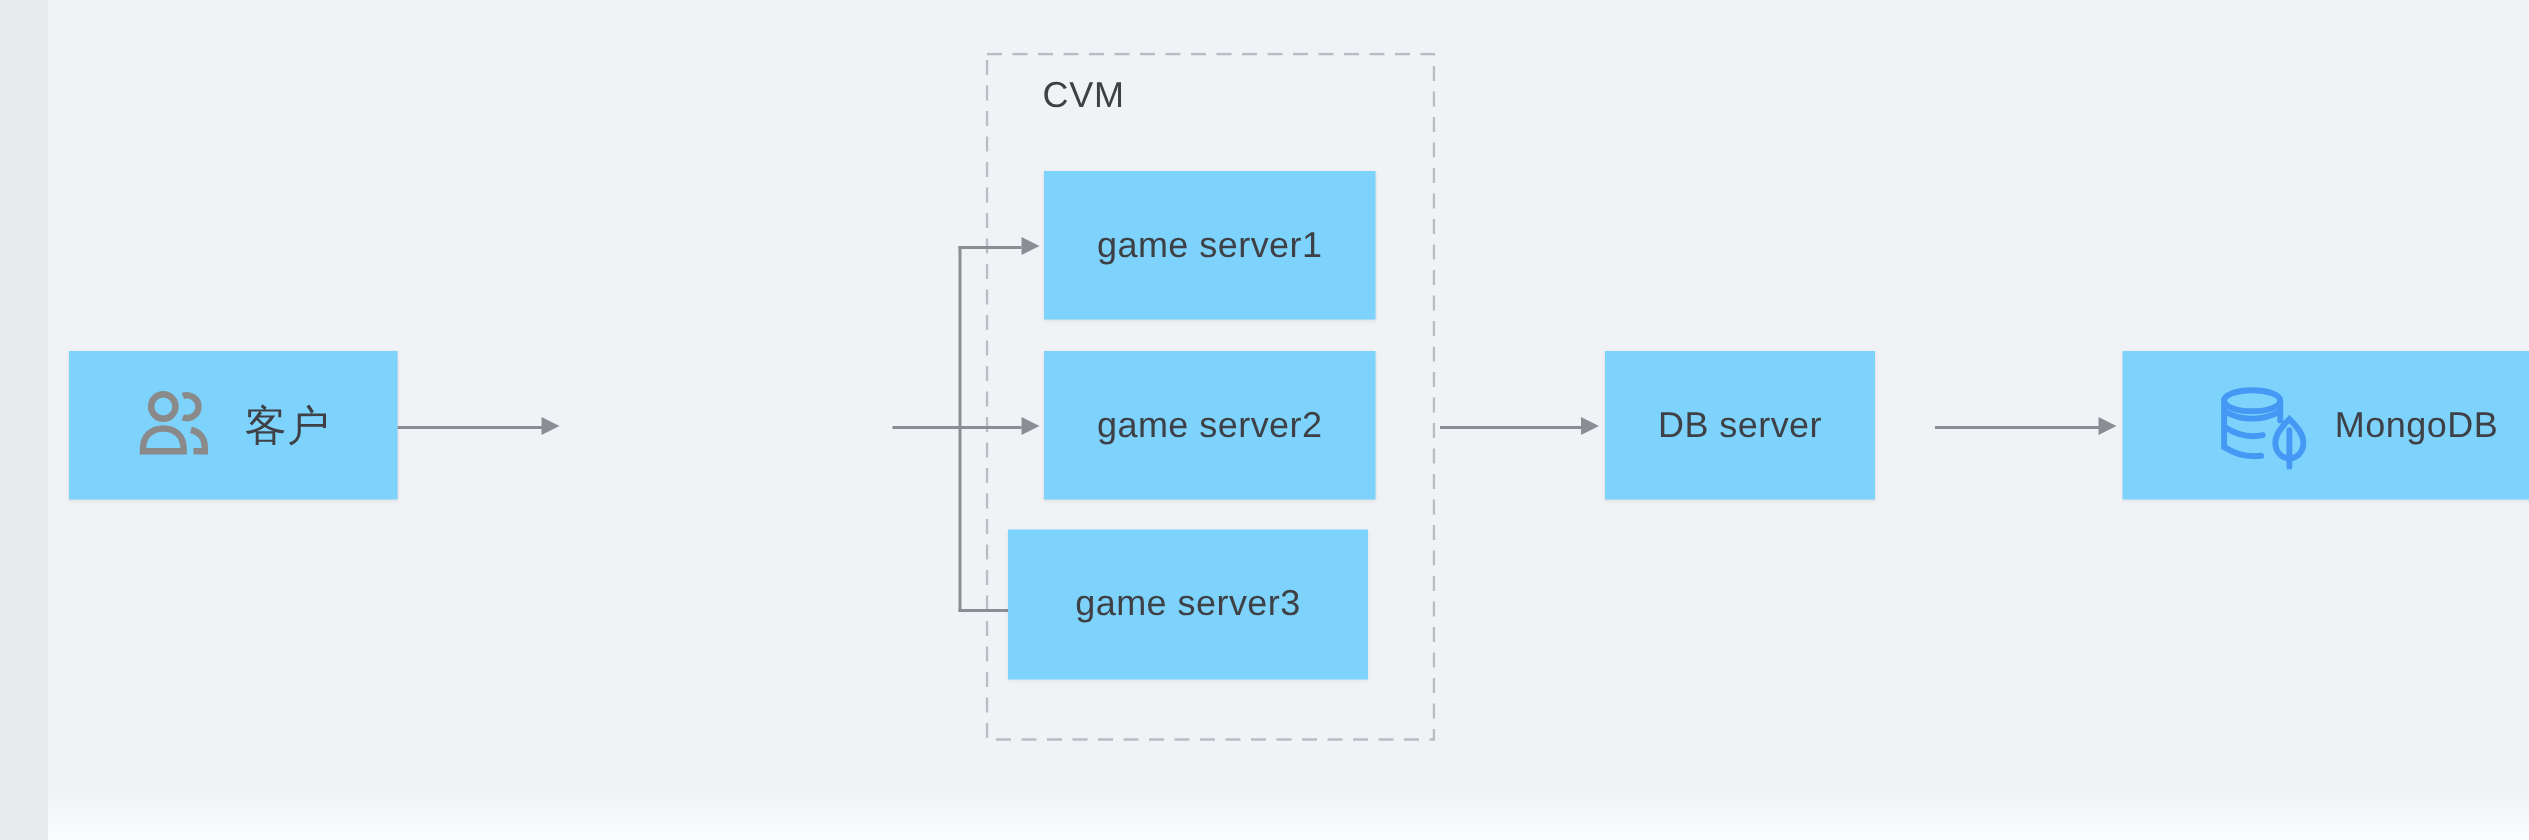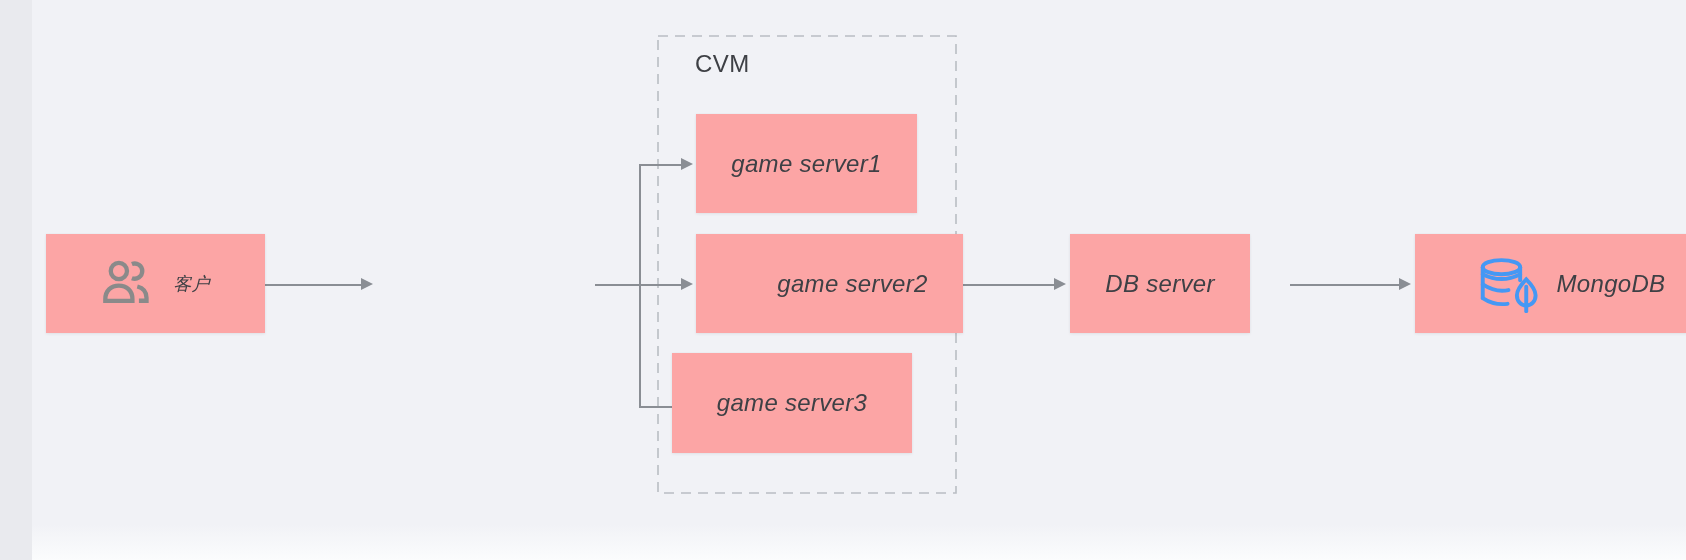--- a/index.html
+++ b/index.html
@@ -13,33 +13,32 @@
     background:#f1f2f6;
     overflow:hidden;
     margin-left:32px;
   }
   .bottom-fade{
     position:absolute;left:0;bottom:0;width:100%;height:36px;
     background:linear-gradient(180deg, rgba(241,242,246,0) 0%, #f8f9fb 70%, #fbfcfd 100%);
   }
   .node{
     position:absolute;
-    background:#fca5a5;
+    background:#7dd3fc;
     display:flex;align-items:center;justify-content:center;
     gap:20px;
     font-size:24px;color:#3e4045;
     box-shadow:0 1px 3px rgba(30,34,42,0.07), 0 0 1px rgba(30,34,42,0.05);
     letter-spacing:0.3px;
     white-space:nowrap;
-    font-style:italic;
   }
-  .node-customer{left:14px;top:234px;width:219px;height:99px;font-size:18px;}
+  .node-customer{left:14px;top:234px;width:219px;height:99px;font-size:28px;}
   .node-gate{left:343px;top:234px;width:220px;height:99px;}
   .node-game1{left:664px;top:114px;width:221px;height:99px;}
-  .node-game2{left:664px;top:234px;width:221px;height:99px;padding-left:46px;}
+  .node-game2{left:664px;top:234px;width:221px;height:99px;}
   .node-game3{left:640px;top:353px;width:240px;height:100px;}
   .node-db{left:1038px;top:234px;width:180px;height:99px;}
   .node-mongo{left:1383px;top:234px;width:312px;height:99px;gap:18px;}
 
   .cvm-border{position:absolute;left:625px;top:35px;width:300px;height:459px;}
   .cvm-label{
     position:absolute;left:663px;top:50px;
     font-size:24px;color:#3e4045;letter-spacing:0.5px;
   }
 

